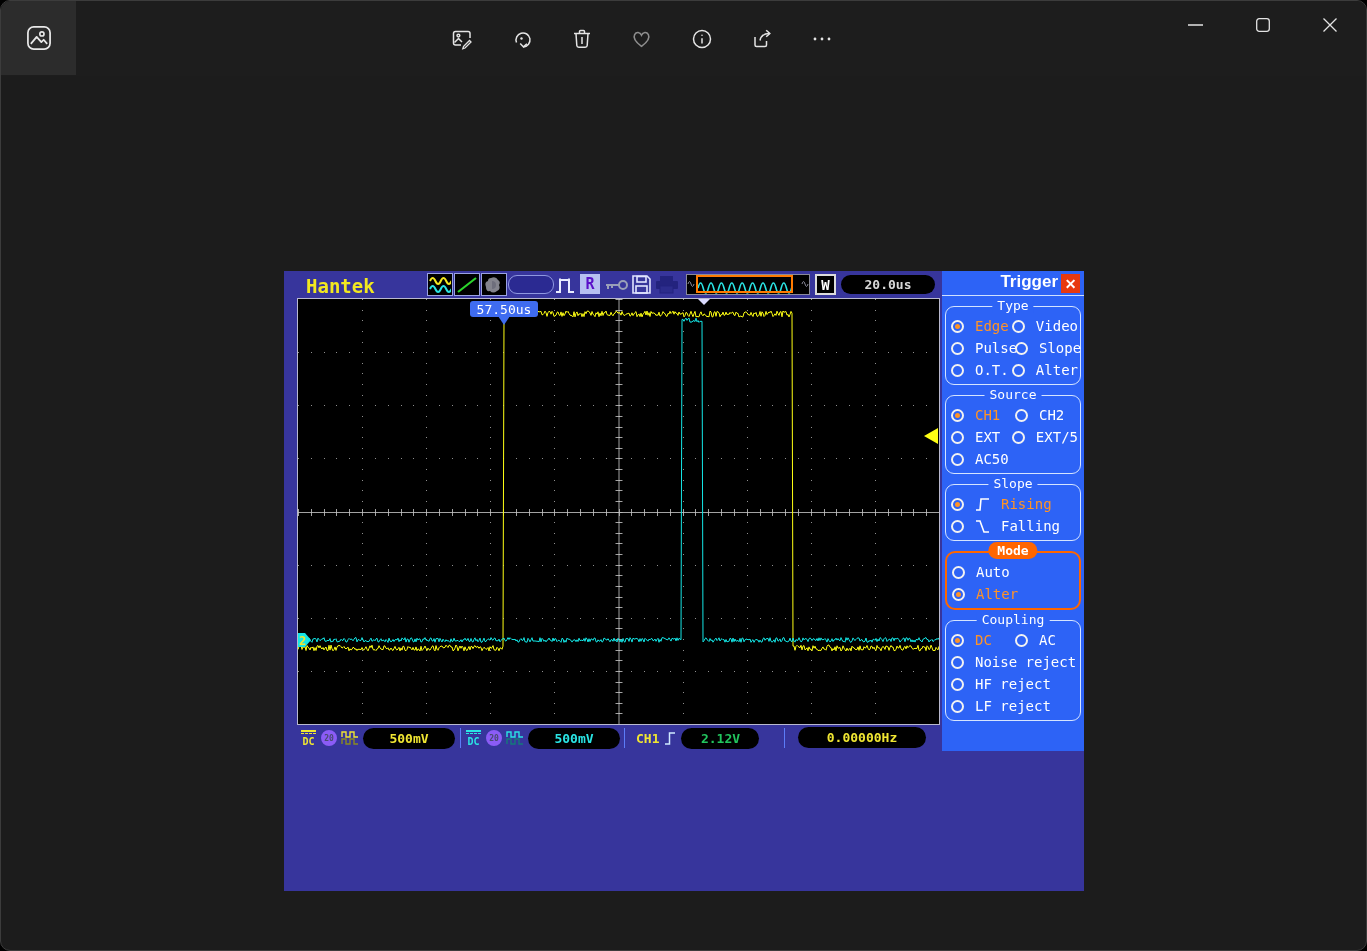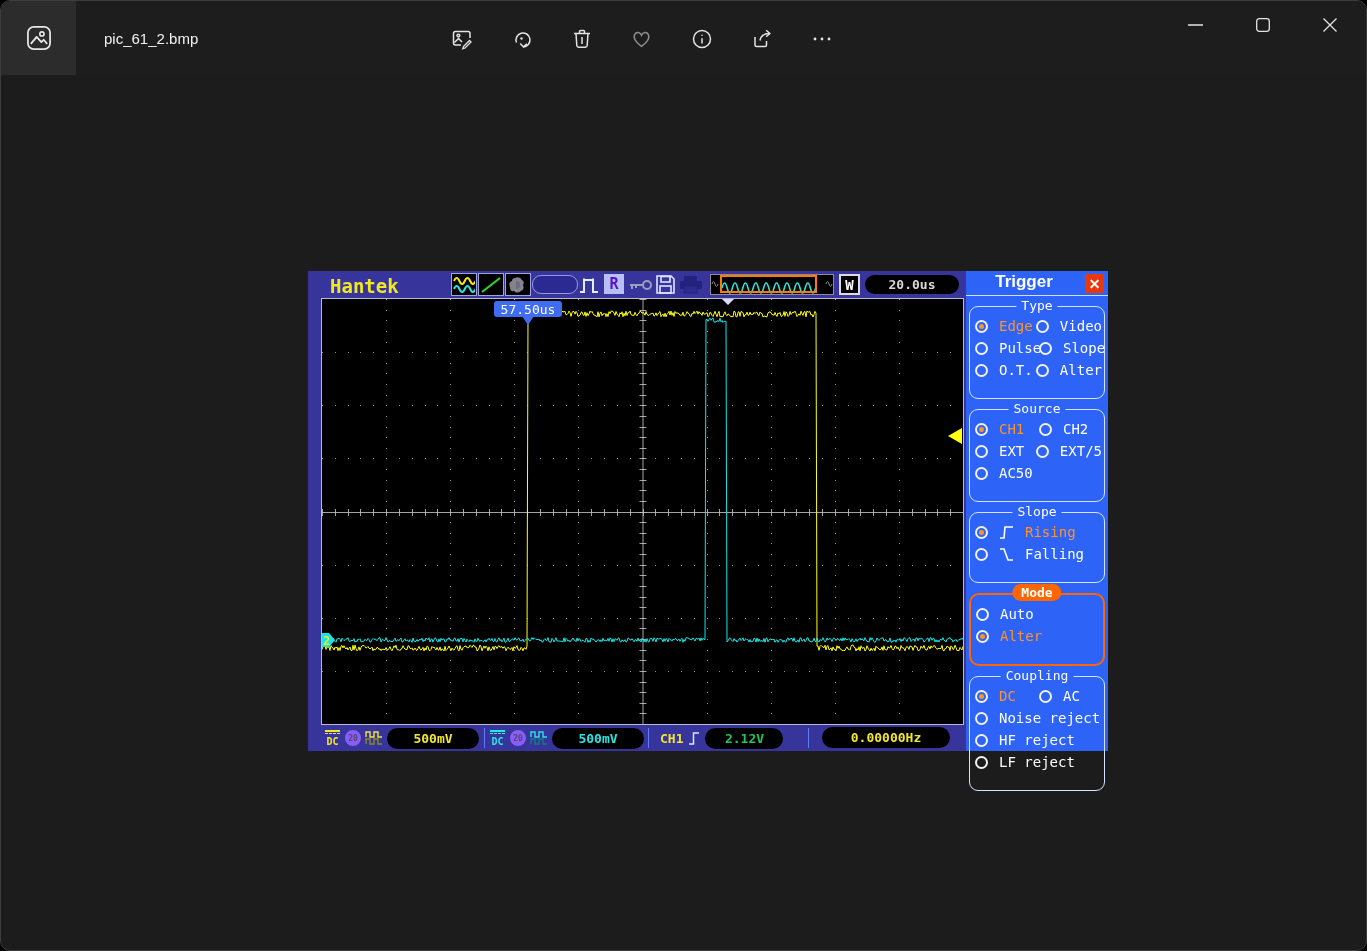--- a/index.html
+++ b/index.html
@@ -15,43 +15,43 @@
   .filename { position:absolute; left:103px; top:0; height:75px; display:flex; align-items:center; color:#f2f2f2; font-size:15px; }
   .ptoolbar { position:absolute; left:440px; top:17px; display:flex; gap:19px; }
   .pbtn { width:41px; height:41px; display:flex; align-items:center; justify-content:center; border-radius:5px; }
   .zoomctl { position:absolute; left:951px; top:17px; display:flex; align-items:center; }
   .zoomlabel { margin-left:16px; color:#efefef; font-size:15.5px; }
   .winctl { position:absolute; right:3px; top:0; display:flex; }
   .wbtn { width:67px; height:48px; display:flex; align-items:center; justify-content:center; }
   svg { display:block; }
 
   
-  .scope { position:absolute; left:283px; top:270px; width:800px; height:480px; background:#37359c;
-           font-family:"DejaVu Sans Mono", monospace;margin-left:24px; }
+  .scope { position:absolute; left:283px; top:270px; width:800px; height:620px; background:#37359c;
+           font-family:"DejaVu Sans Mono", monospace; }
   .logo { position:absolute; left:22px; top:4px; font-weight:bold; font-size:19px; color:#f2e820; letter-spacing:0px; }
   .st-btn { position:absolute; top:2px; width:26px; height:23px; background:#000; border:1px solid #9aa2e2; display:flex; align-items:center; justify-content:center; }
   .st-field { position:absolute; left:224px; top:4px; width:46px; height:19px; background:#2b2a92; border:1px solid #8f98e0; border-radius:9px; }
   .st-pulse { position:absolute; left:270px; top:3px; }
   .st-r { position:absolute; left:296px; top:3px; width:20px; height:20px; background:#b7c0f2; color:#5a10c8; font-weight:bold; font-size:15px; display:flex; align-items:center; justify-content:center; }
   .st-key { position:absolute; left:320px; top:8px; }
   .st-save { position:absolute; left:347px; top:3px; }
   .st-print { position:absolute; left:371px; top:4px; }
   .strip { position:absolute; left:402px; top:3px; width:124px; height:21px; background:#000; border:1px solid #8a8a9a; }
   .strip-sel { position:absolute; left:9px; top:0px; width:97px; height:18px; border:2px solid #ff7a00; }
   .st-w { position:absolute; left:531px; top:3px; width:21px; height:21px; background:#000; border:2px solid #dcdcdc; color:#fff; font-weight:bold; font-size:14px; display:flex; align-items:center; justify-content:center; }
   .st-time { position:absolute; left:557px; top:4px; width:94px; height:19px; background:#000; border-radius:10px; color:#d8d8d8; font-weight:bold; font-size:13px; display:flex; align-items:center; justify-content:center; }
 
   .screen { position:absolute; left:13px; top:27px; width:643px; height:427px; background:#000; border:1px solid #b9b9cf; }
 
   
   .tpanel { position:absolute; left:658px; top:0; width:142px; height:480px; background:#2d63f6; }
   .tp-head { position:relative; height:25px; border-bottom:1px solid #cfe0ff; }
-  .tp-title { position:absolute; left:0; right:26px; top:1px; text-align:center; color:#fff; font-weight:bold; font-size:17px; font-family:"Liberation Sans",sans-serif; }
+  .tp-title { position:absolute; left:0; right:26px; top:1px; text-align:right; color:#fff; font-weight:bold; font-size:17px; font-family:"Liberation Sans",sans-serif; }
   .tp-close { position:absolute; right:4px; top:3px; width:19px; height:19px; background:#e8380f; color:#fff; font-weight:bold; font-size:14px; display:flex; align-items:center; justify-content:center; font-family:"Liberation Sans",sans-serif; cursor:pointer; }
-  .tp-group { position:relative; margin:10px 3px 0; border:1px solid #d5e4ff; border-radius:9px; padding:8px 2px 17px; }
+  .tp-group { position:relative; margin:10px 3px 0; border:1px solid #d5e4ff; border-radius:9px; padding:8px 2px 3px; }
   .tp-group.accent { border:2px solid #ff6600; border-radius:10px; }
   .tp-legend { position:absolute; top:-9px; left:50%; transform:translateX(-50%); background:#2d63f6; padding:0 5px; color:#fff; font-size:13px; white-space:nowrap; }
   .tp-group.accent .tp-legend { background:#ff6600; border-radius:9px; padding:1px 9px; font-weight:bold; top:-11px; }
   .tp-row { display:flex; align-items:center; height:22px; padding-left:3px; }
   .tp-item { display:flex; align-items:center; gap:11px; cursor:pointer; }
   .tp-row.two .tp-item:first-child { width:64px; }
   .radio { width:13px; height:13px; border:2px solid #f2f2f2; border-radius:50%; position:relative; flex:none; }
   .tp-item.sel .radio::after { content:""; position:absolute; inset:2px; border-radius:50%; background:#ff9326; }
   .tp-label { font-size:14px; color:#ffffff; white-space:nowrap; }
   .tp-item.sel .tp-label { color:#ff9326; }
@@ -76,21 +76,20 @@
 <div class="window">
 
   <div class="titlebar">
     <div class="tab">
       <svg width="28" height="28" viewBox="0 0 24 24">
         <rect x="2.5" y="2.5" width="19" height="19" rx="5" fill="none" stroke="#e8e8e8" stroke-width="1.5"></rect>
         <circle cx="14.5" cy="8.5" r="1.8" fill="none" stroke="#e8e8e8" stroke-width="1.4"></circle>
         <path d="M5,17 l5,-6 4,4.5 2,-2 3,3.5" fill="none" stroke="#e8e8e8" stroke-width="1.5" stroke-linejoin="round"></path>
       </svg>
     </div>
-    <div class="filename">pic_61_2.bmp</div>
 
     <div class="ptoolbar">
       <div class="pbtn">
         <svg width="24" height="24" viewBox="0 0 24 24" fill="none" stroke="#e4e4e4" stroke-width="1.5">
           <path d="M20,11 V6.5 a2,2 0 0 0 -2,-2 H5.5 a2,2 0 0 0 -2,2 V16 a2,2 0 0 0 2,2 H11"></path>
           <circle cx="8.4" cy="8.6" r="1.4"></circle>
           <path d="M4.5,15.5 l4,-4 3.5,3.5"></path>
           <path d="M13.5,19.5 l6,-6 1.5,1.5 -6,6 -2.2,0.7 z" stroke-width="1.3"></path>
         </svg>
       </div>

